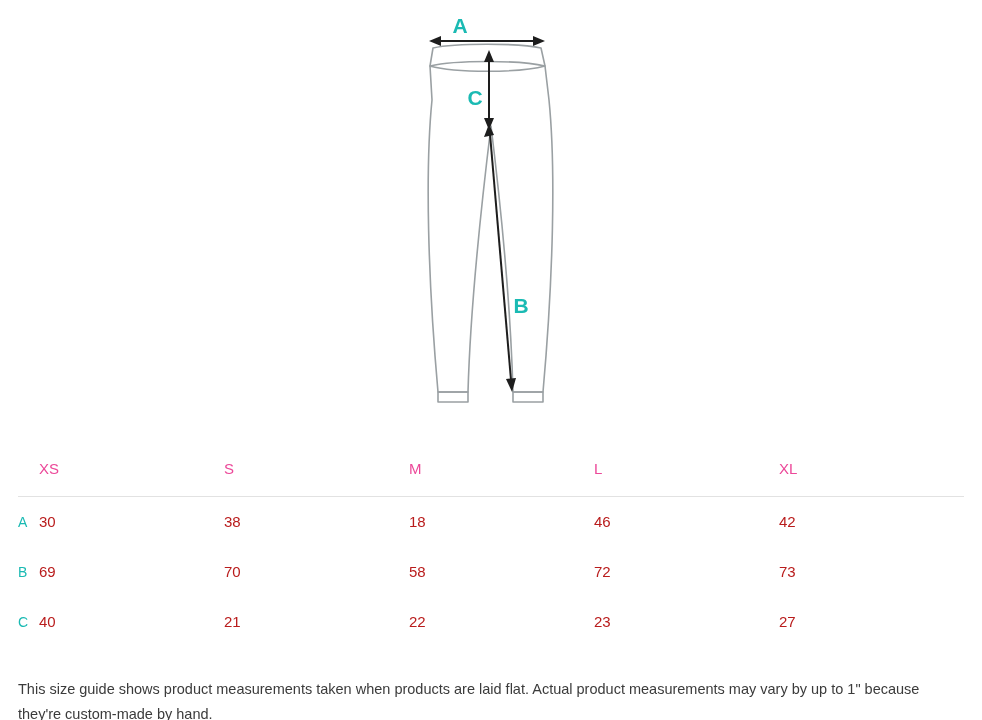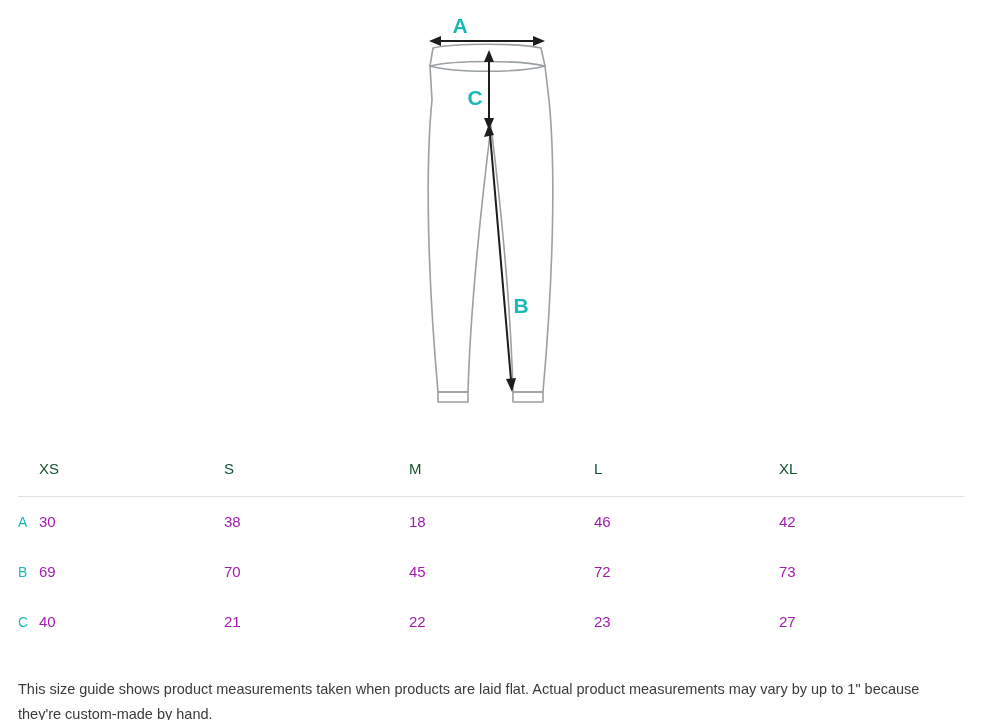--- a/index.html
+++ b/index.html
@@ -52,32 +52,32 @@
   table.size-table td {
     text-align: left;
     padding: 0;
     font-weight: normal;
   }
 
   thead th {
     height: 56px;
     vertical-align: middle;
     font-size: 15px;
-    color: #14532d;
+    color: #ec4899;
     border-bottom: 1px solid #e2e2e2;
   }
   thead th.corner {
     border-bottom: 1px solid #e2e2e2;
   }
 
   tbody tr { height: 50px; }
   tbody td {
     vertical-align: middle;
     font-size: 15px;
-    color: #a21caf;
+    color: #b91c1c;
   }
   td.row-label {
     color: #1abab3;
     font-weight: bold;
     font-size: 14px;
     padding-right: 10px;
     white-space: nowrap;
   }
 
   
@@ -188,21 +188,21 @@
           <td>30</td>
           <td>38</td>
           <td>18</td>
           <td>46</td>
           <td>42</td>
         </tr>
         <tr>
           <td class="row-label">B</td>
           <td>69</td>
           <td>70</td>
-          <td>45</td>
+          <td>58</td>
           <td>72</td>
           <td>73</td>
         </tr>
         <tr>
           <td class="row-label">C</td>
           <td>40</td>
           <td>21</td>
           <td>22</td>
           <td>23</td>
           <td>27</td>

